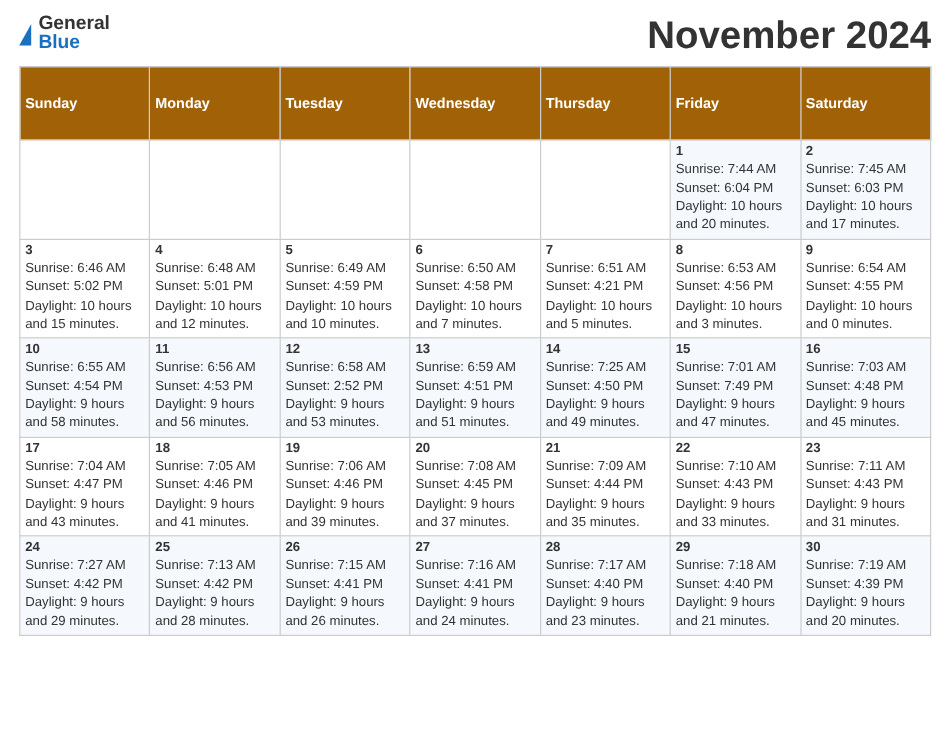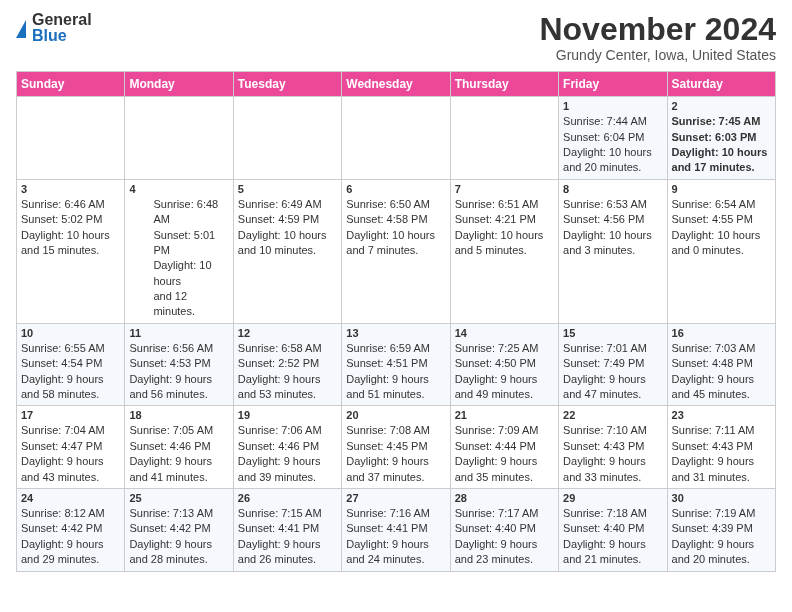--- a/index.html
+++ b/index.html
@@ -33,25 +33,25 @@
     .location {
       font-size: 14px;
       color: #555;
     }
     .calendar {
       width: 100%;
       border-collapse: collapse;
       table-layout: fixed;
     }
     .calendar thead tr th {
-      background-color: #ec4899;
+      background-color: #a16207;
       color: #fff;
       font-size: 12px;
       font-weight: bold;
-      padding: 5px 4px;
+      padding: 23px 4px;
       text-align: left;
       border: 1px solid #ccc;
     }
     .calendar tbody tr td {
       border: 1px solid #ccc;
       vertical-align: top;
       padding: 3px 4px;
       font-size: 9.5px;
       color: #333;
       height: 82px;
@@ -113,21 +113,20 @@
   <div class="header">
     <div class="logo-area">
       <div class="logo-triangle"></div>
       <div class="logo-name">
         <span class="logo-top">General</span>
         <span class="logo-bottom">Blue</span>
       </div>
     </div>
     <div class="title-section">
       <div class="month-title">November 2024</div>
-      <div class="location">Grundy Center, Iowa, United States</div>
     </div>
   </div>
 
   <table class="calendar">
     <thead>
       <tr>
         <th>Sunday</th>
         <th>Monday</th>
         <th>Tuesday</th>
         <th>Wednesday</th>
@@ -145,37 +144,37 @@
           <td class="empty-cell"></td>
           <td>
             <div class="day-number">1</div>
             <div class="day-info" style="white-space: pre-line;">Sunrise: 7:44 AM
 Sunset: 6:04 PM
 Daylight: 10 hours
 and 20 minutes.</div>
           </td>
           <td>
             <div class="day-number">2</div>
-            <div class="day-info" style="white-space: pre-line; font-weight: bold;">Sunrise: 7:45 AM
+            <div class="day-info" style="white-space: pre-line;">Sunrise: 7:45 AM
 Sunset: 6:03 PM
 Daylight: 10 hours
 and 17 minutes.</div>
           </td>
         </tr>
         <tr>
           <td>
             <div class="day-number">3</div>
             <div class="day-info" style="white-space: pre-line;">Sunrise: 6:46 AM
 Sunset: 5:02 PM
 Daylight: 10 hours
 and 15 minutes.</div>
           </td>
           <td>
             <div class="day-number">4</div>
-            <div class="day-info" style="white-space: pre-line; margin-left: 24px;">Sunrise: 6:48 AM
+            <div class="day-info" style="white-space: pre-line;">Sunrise: 6:48 AM
 Sunset: 5:01 PM
 Daylight: 10 hours
 and 12 minutes.</div>
           </td>
           <td>
             <div class="day-number">5</div>
             <div class="day-info" style="white-space: pre-line;">Sunrise: 6:49 AM
 Sunset: 4:59 PM
 Daylight: 10 hours
 and 10 minutes.</div>
@@ -307,21 +306,21 @@
             <div class="day-number">23</div>
             <div class="day-info" style="white-space: pre-line;">Sunrise: 7:11 AM
 Sunset: 4:43 PM
 Daylight: 9 hours
 and 31 minutes.</div>
           </td>
         </tr>
         <tr>
           <td>
             <div class="day-number">24</div>
-            <div class="day-info" style="white-space: pre-line;">Sunrise: 8:12 AM
+            <div class="day-info" style="white-space: pre-line;">Sunrise: 7:27 AM
 Sunset: 4:42 PM
 Daylight: 9 hours
 and 29 minutes.</div>
           </td>
           <td>
             <div class="day-number">25</div>
             <div class="day-info" style="white-space: pre-line;">Sunrise: 7:13 AM
 Sunset: 4:42 PM
 Daylight: 9 hours
 and 28 minutes.</div>

